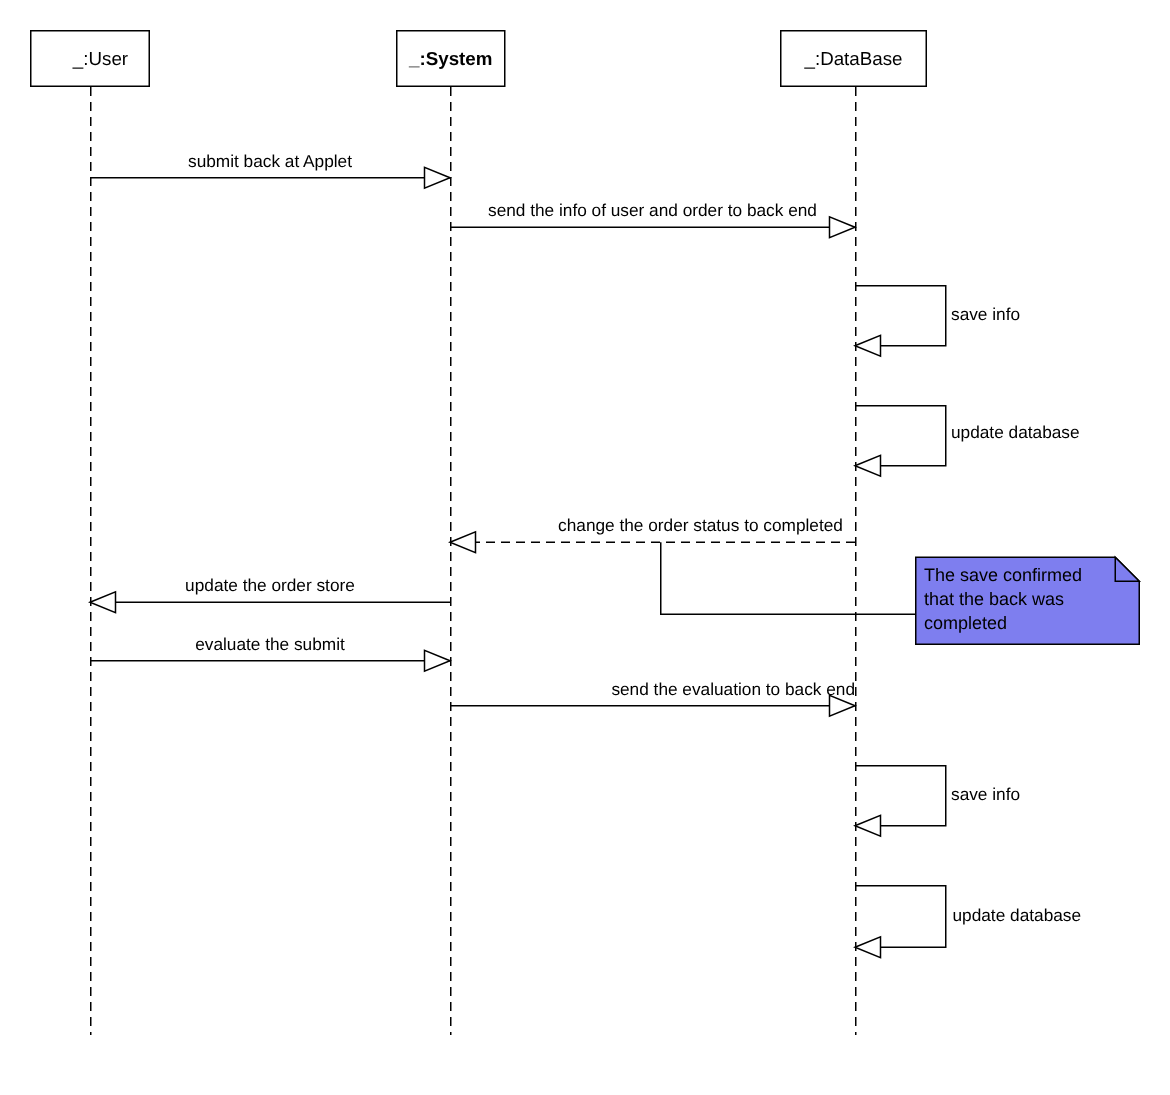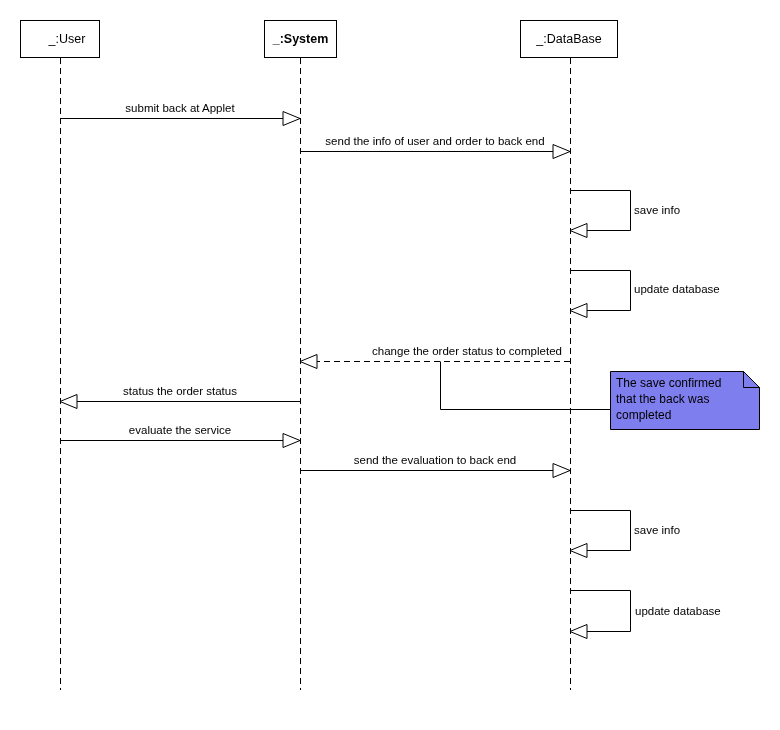--- a/index.html
+++ b/index.html
@@ -103,23 +103,23 @@
   </div>
   <div class="actor-box" style="left:520px; top:20px; width:98px; height:38px;">
     <span>_:DataBase</span>
   </div>
 
   <div class="msg-label center" style="left:60px; top:102px; width:240px;">submit back at Applet</div>
   <div class="msg-label center" style="left:300px; top:135px; width:270px;">send the info of user and order to back end</div>
   <div class="msg-label" style="left:634px; top:204px;">save info</div>
   <div class="msg-label" style="left:634px; top:283px;">update database</div>
   <div class="msg-label center" style="left:300px; top:345px; width:264px;margin-left:35px;">change the order status to completed</div>
-  <div class="msg-label center" style="left:60px; top:385px; width:240px;">status the order status</div>
-  <div class="msg-label center" style="left:60px; top:424px; width:240px;">evaluate the service</div>
-  <div class="msg-label center" style="left:300px; top:454px; width:270px;">send the evaluation to back end</div>
+  <div class="msg-label center" style="left:60px; top:385px; width:240px;">update the order store</div>
+  <div class="msg-label center" style="left:60px; top:424px; width:240px;">evaluate the submit</div>
+  <div class="msg-label center" style="left:300px; top:454px; width:270px;text-align:right;">send the evaluation to back end</div>
   <div class="msg-label" style="left:634px; top:524px;">save info</div>
   <div class="msg-label" style="left:635px; top:605px;">update database</div>
 
   <div class="note-text" style="left:616px; top:375px; width:136px;">
     <div>The save confirmed</div>
     <div>that the back was</div>
     <div>completed</div>
   </div>
 
 </div>

